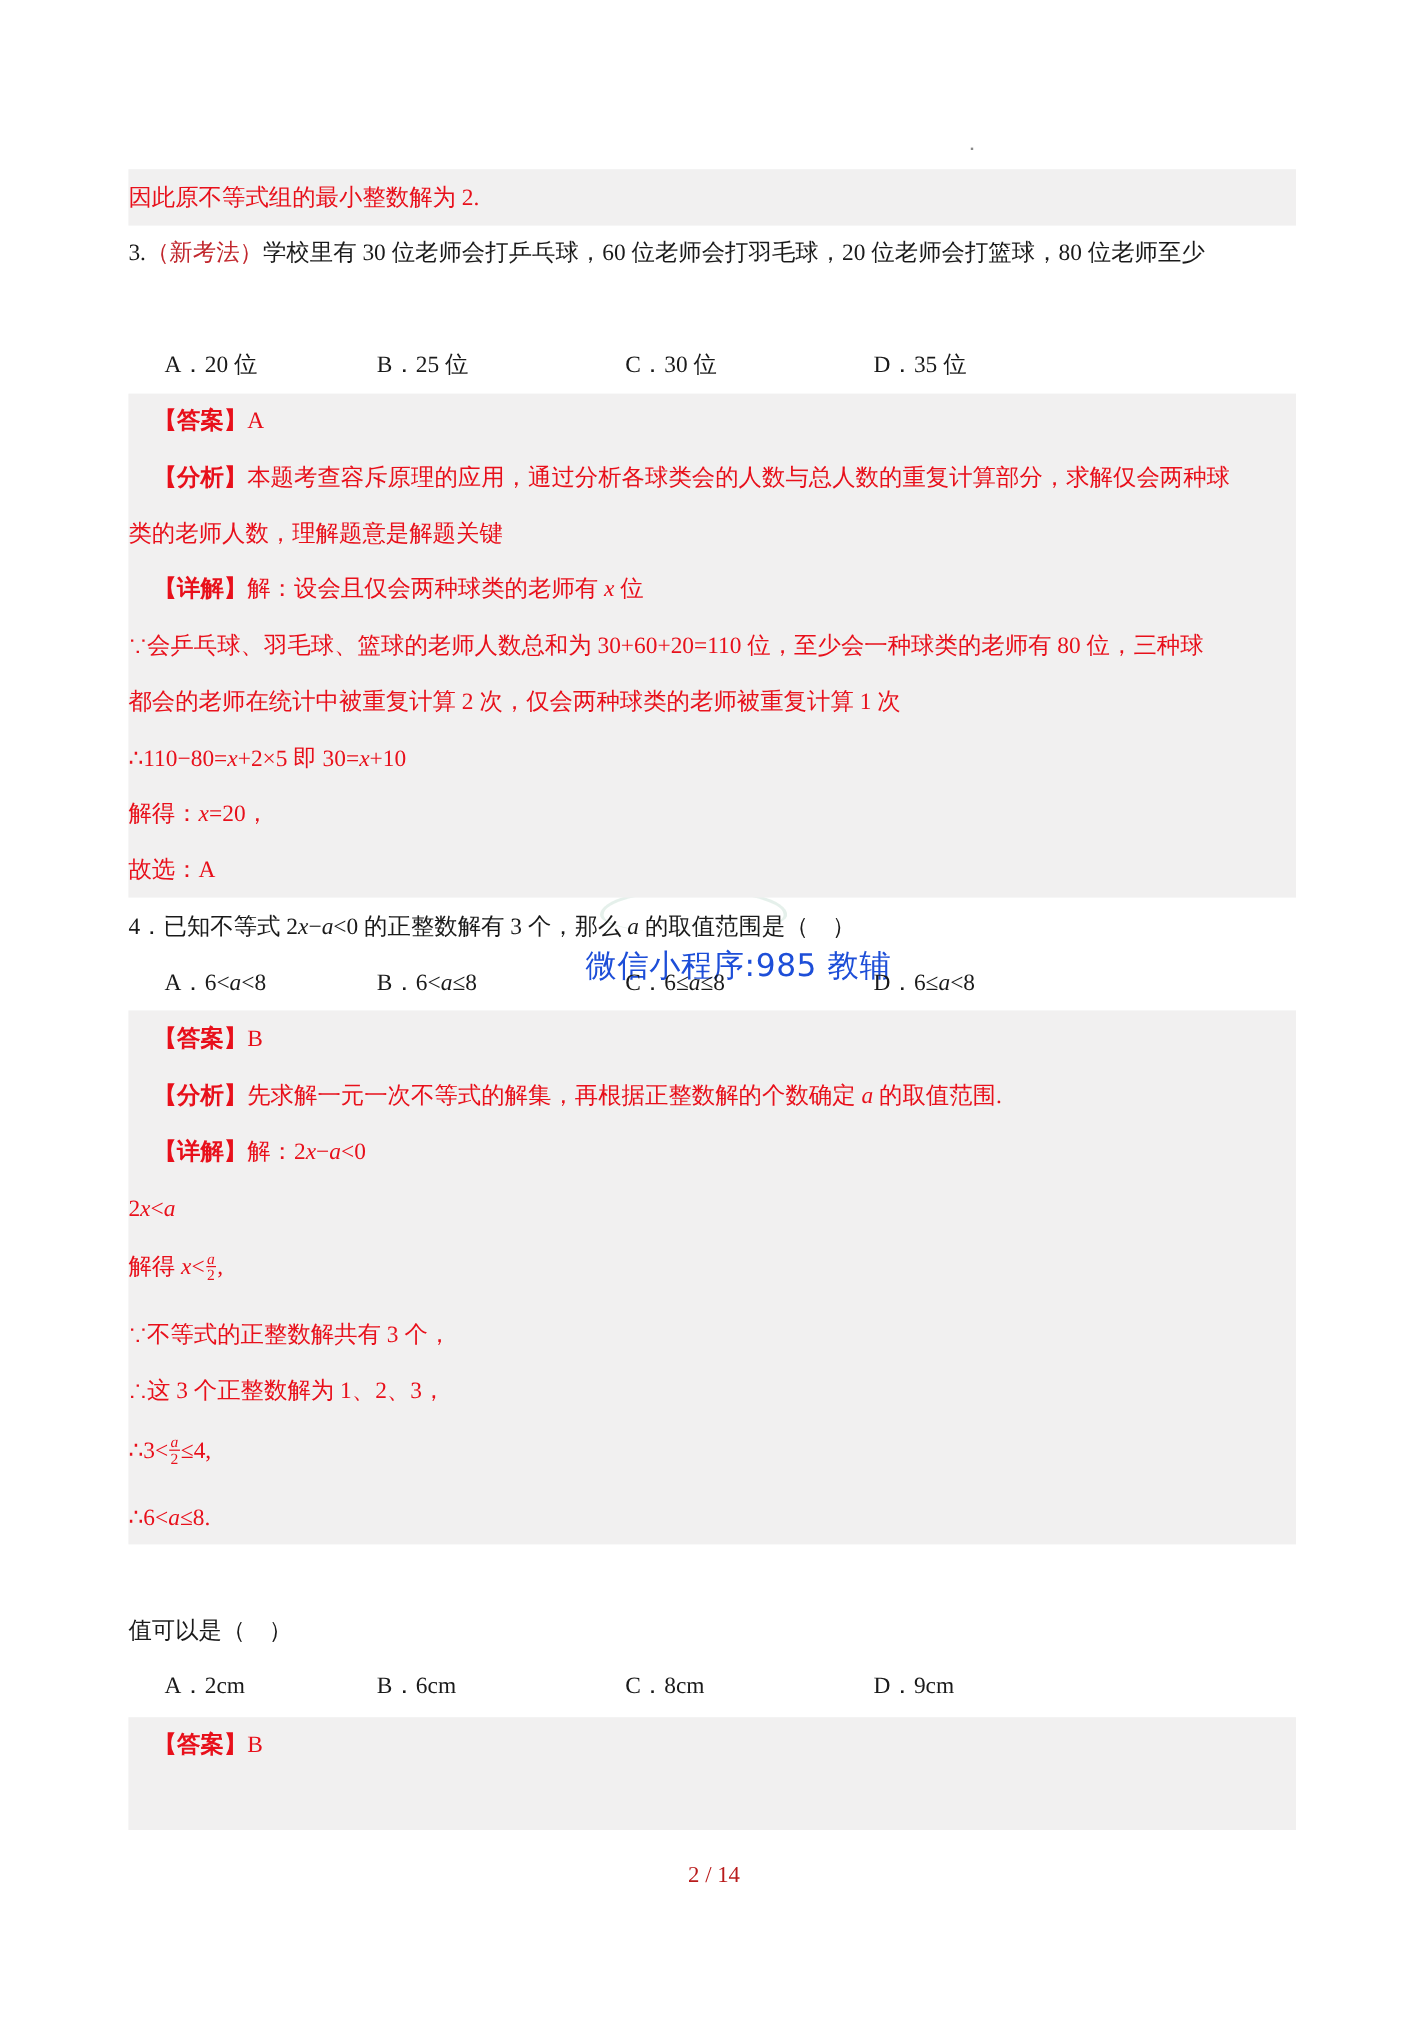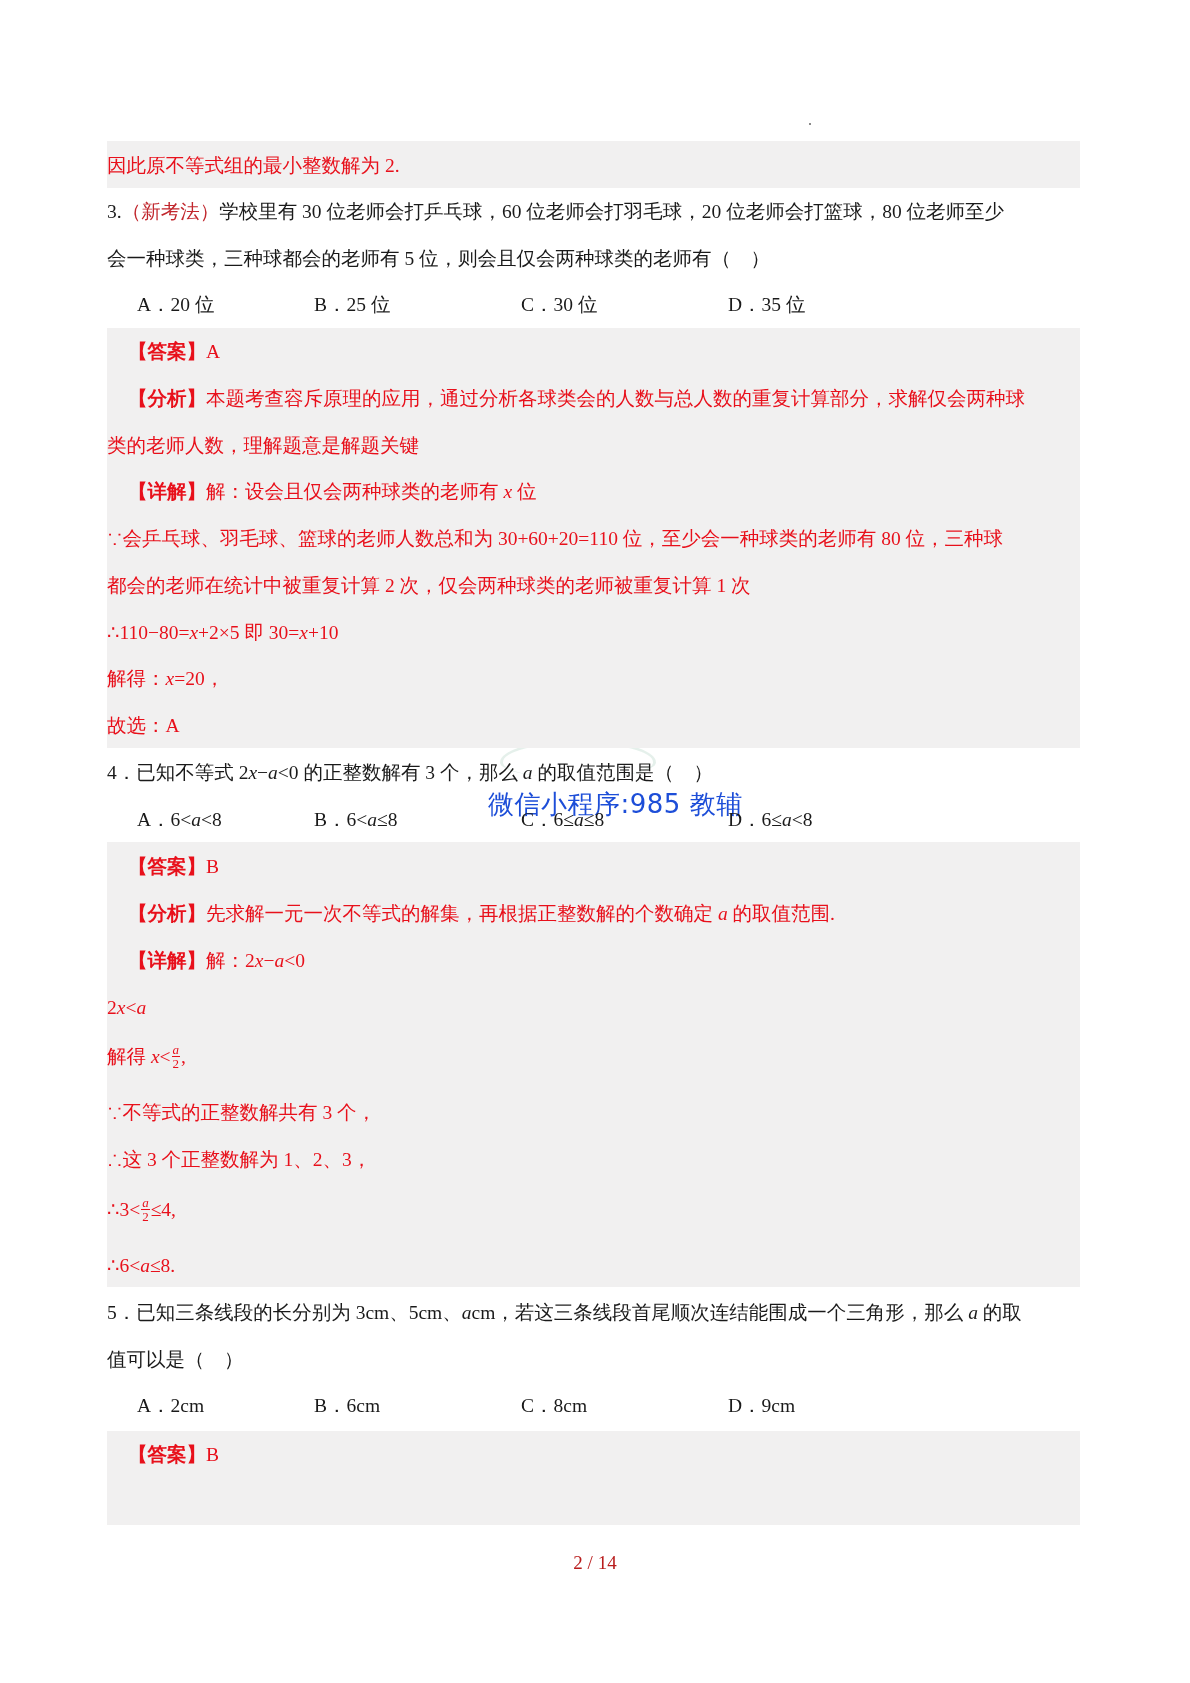--- a/index.html
+++ b/index.html
@@ -97,21 +97,20 @@
 
   <div class="wm-logo"></div>
   <div class="watermark">微信小程序:985 教辅</div>
 
   <div class="band" style="top:141px;height:47px;"></div>
   <div class="line red" style="top:152px;">因此原不等式组的最小整数解为 2.</div>
 
   <div class="line" style="top:198px;">
     <span>3.</span><span class="tag">（新考法）</span><span>学校里有 30 位老师会打乒乓球，60 位老师会打羽毛球，20 位老师会打篮球，80 位老师至少</span>
   </div>
-  <div class="line" style="top:245px;">会一种球类，三种球都会的老师有 5 位，则会且仅会两种球类的老师有（　）</div>
 
   <div class="opt" style="left:137px;top:291px;"><span>A．</span><span>20 位</span></div>
   <div class="opt" style="left:314px;top:291px;"><span>B．</span><span>25 位</span></div>
   <div class="opt" style="left:521px;top:291px;"><span>C．</span><span>30 位</span></div>
   <div class="opt" style="left:728px;top:291px;"><span>D．</span><span>35 位</span></div>
 
   <div class="band" style="top:328px;height:420px;"></div>
   <div class="line red" style="top:338px;">
     <span class="ans-label">【答案】</span><span>A</span>
   </div>
@@ -159,23 +158,20 @@
   </div>
   <div class="line red" style="top:1099px;">∵不等式的正整数解共有 3 个，</div>
   <div class="line red" style="top:1146px;">∴这 3 个正整数解为 1、2、3，</div>
   <div class="line red" style="top:1196px;">
     <span>∴3&lt;</span><span class="frac"><span class="num">a</span><span class="den">2</span></span><span>≤4,</span>
   </div>
   <div class="line red" style="top:1252px;">
     <span>∴6&lt;</span><i class="m">a</i><span>≤8.</span>
   </div>
 
-  <div class="line" style="top:1299px;">
-    <span>5．</span><span>已知三条线段的长分别为 3cm、5cm、</span><i class="m">a</i><span>cm，若这三条线段首尾顺次连结能围成一个三角形，那么 </span><i class="m">a</i><span> 的取</span>
-  </div>
   <div class="line" style="top:1346px;">值可以是（　）</div>
 
   <div class="opt" style="left:137px;top:1392px;"><span>A．</span><span>2cm</span></div>
   <div class="opt" style="left:314px;top:1392px;"><span>B．</span><span>6cm</span></div>
   <div class="opt" style="left:521px;top:1392px;"><span>C．</span><span>8cm</span></div>
   <div class="opt" style="left:728px;top:1392px;"><span>D．</span><span>9cm</span></div>
 
   <div class="band" style="top:1431px;height:94px;"></div>
   <div class="line red" style="top:1441px;">
     <span class="ans-label">【答案】</span><span>B</span>

